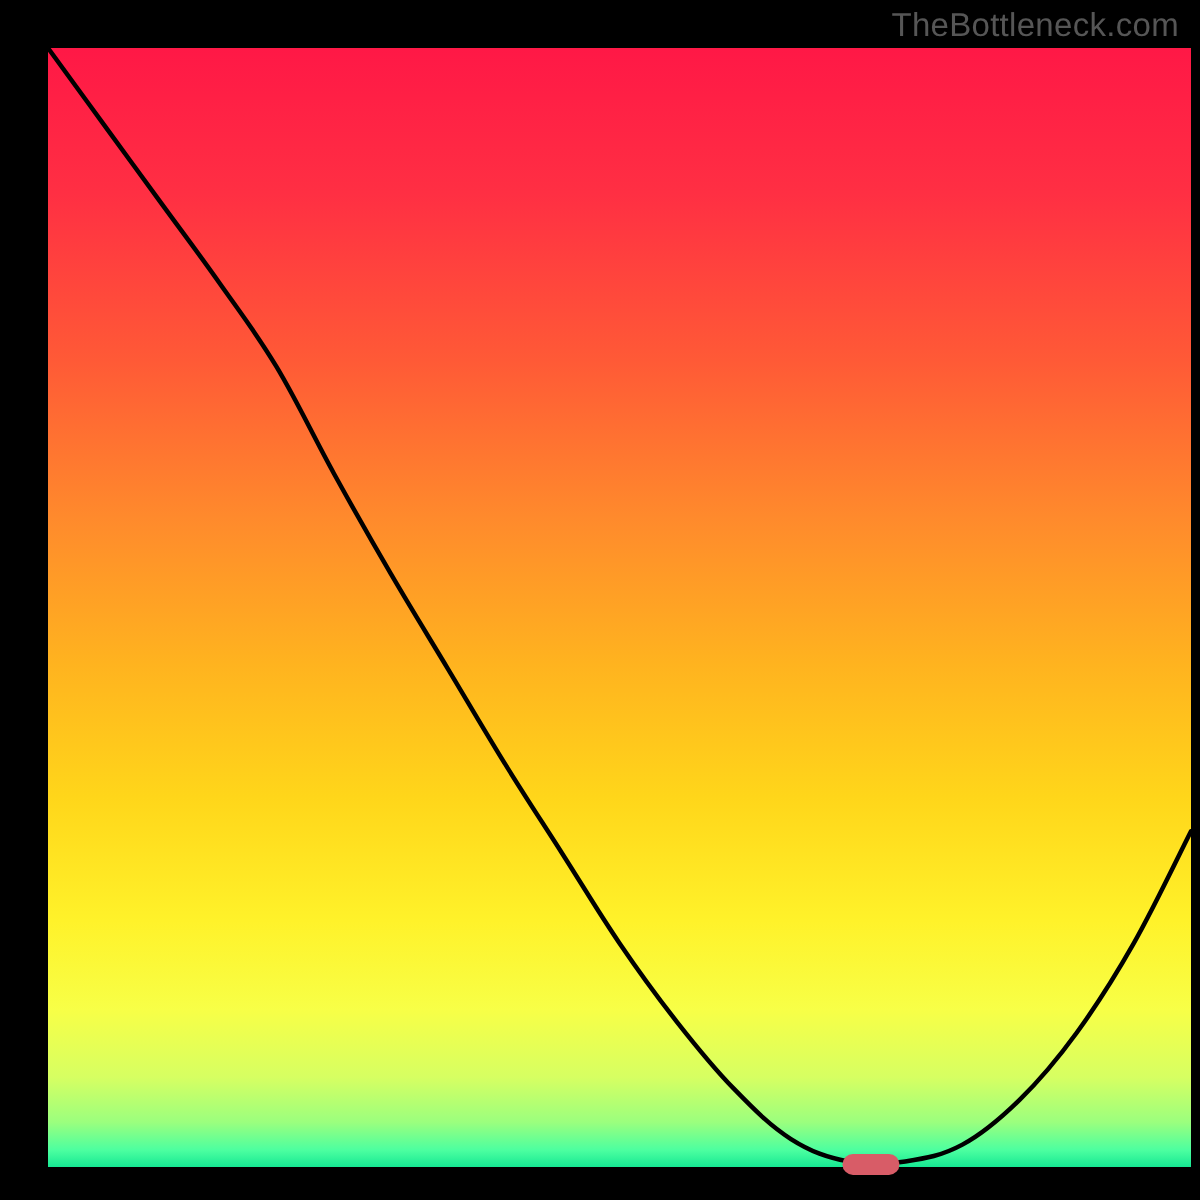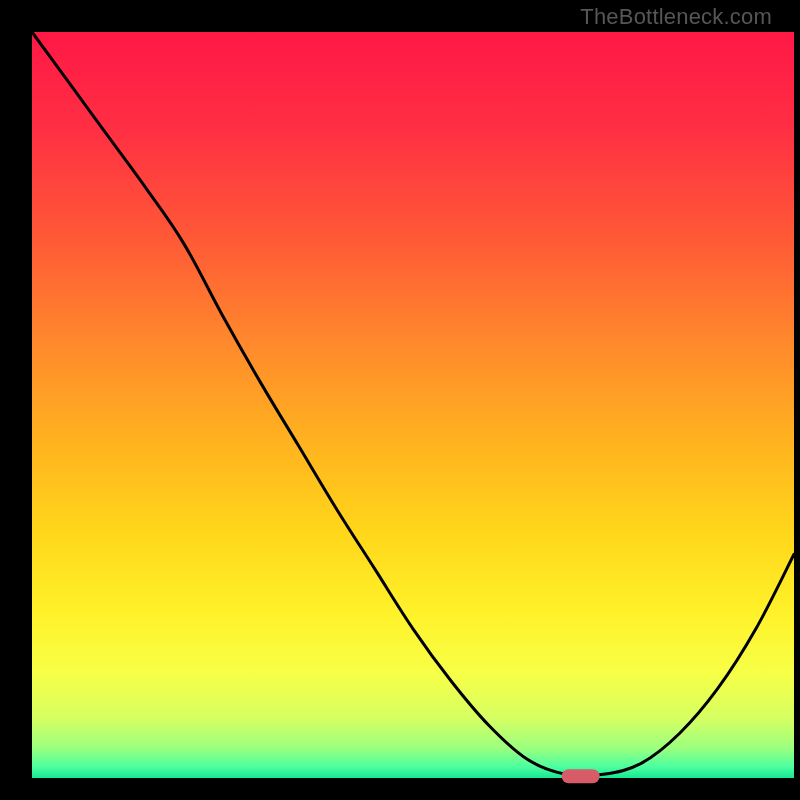--- a/index.html
+++ b/index.html
@@ -7,21 +7,21 @@
     padding: 0;
     background: #fff;
     width: 800px;
     height: 800px;
     position: relative;
     font-family: Arial, Helvetica, sans-serif;
   }
   .watermark {
     position: absolute;
     top: 4px;
-    right: 28px;
+    right: 14px;
     font-size: 22px;
     font-weight: 500;
     color: #565656;
     letter-spacing: 0.2px;
   }
   .plot-frame {
     position: absolute;
     left: 0;
     top: 0;
     width: 800px;

